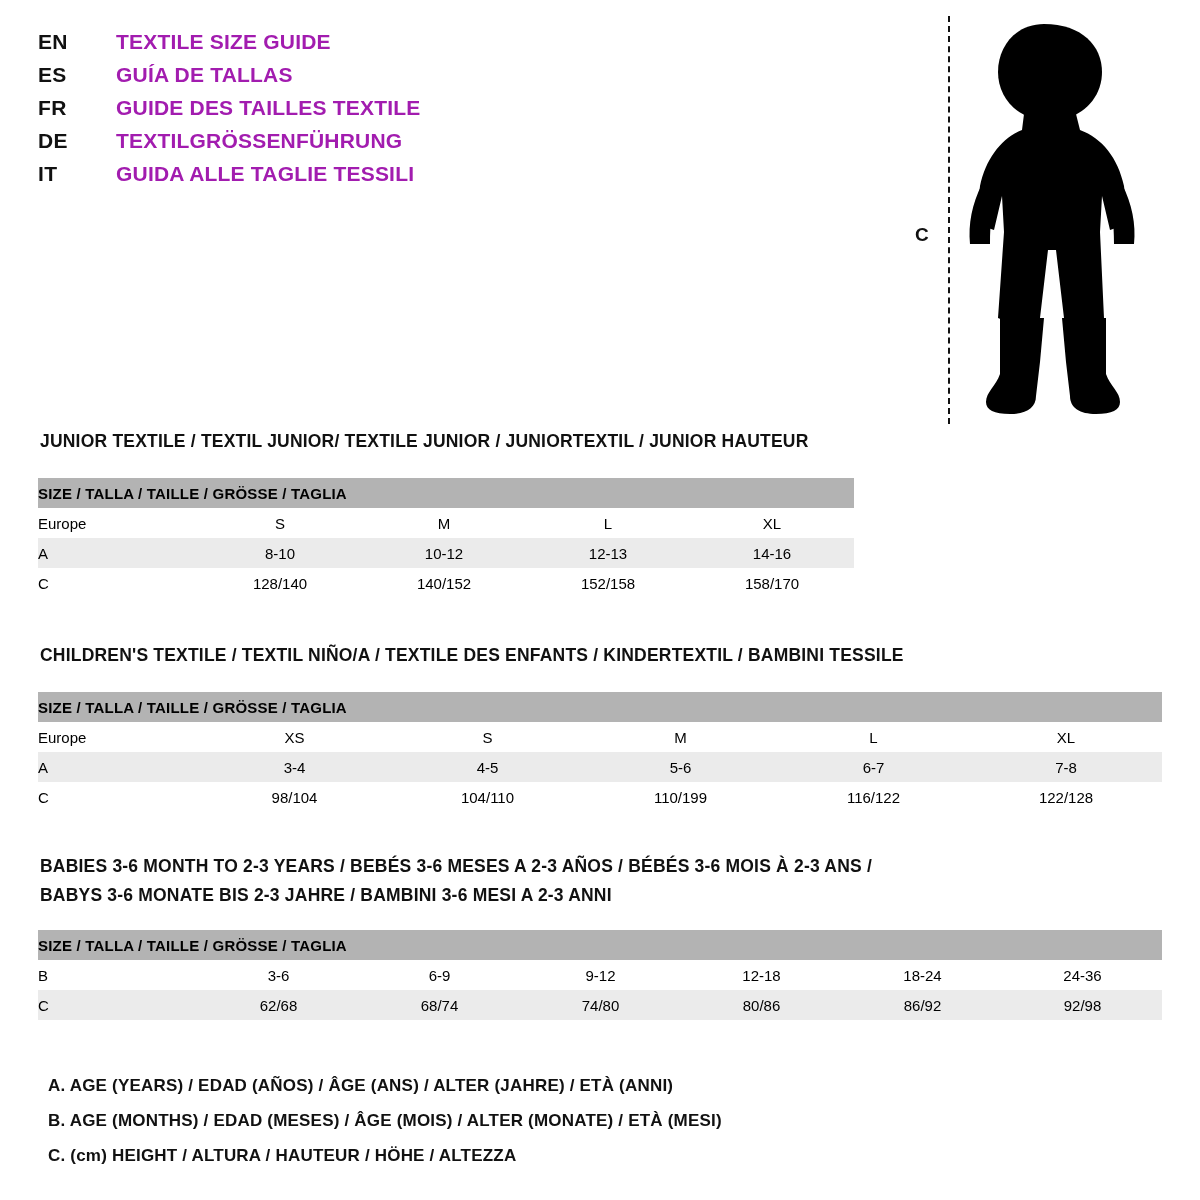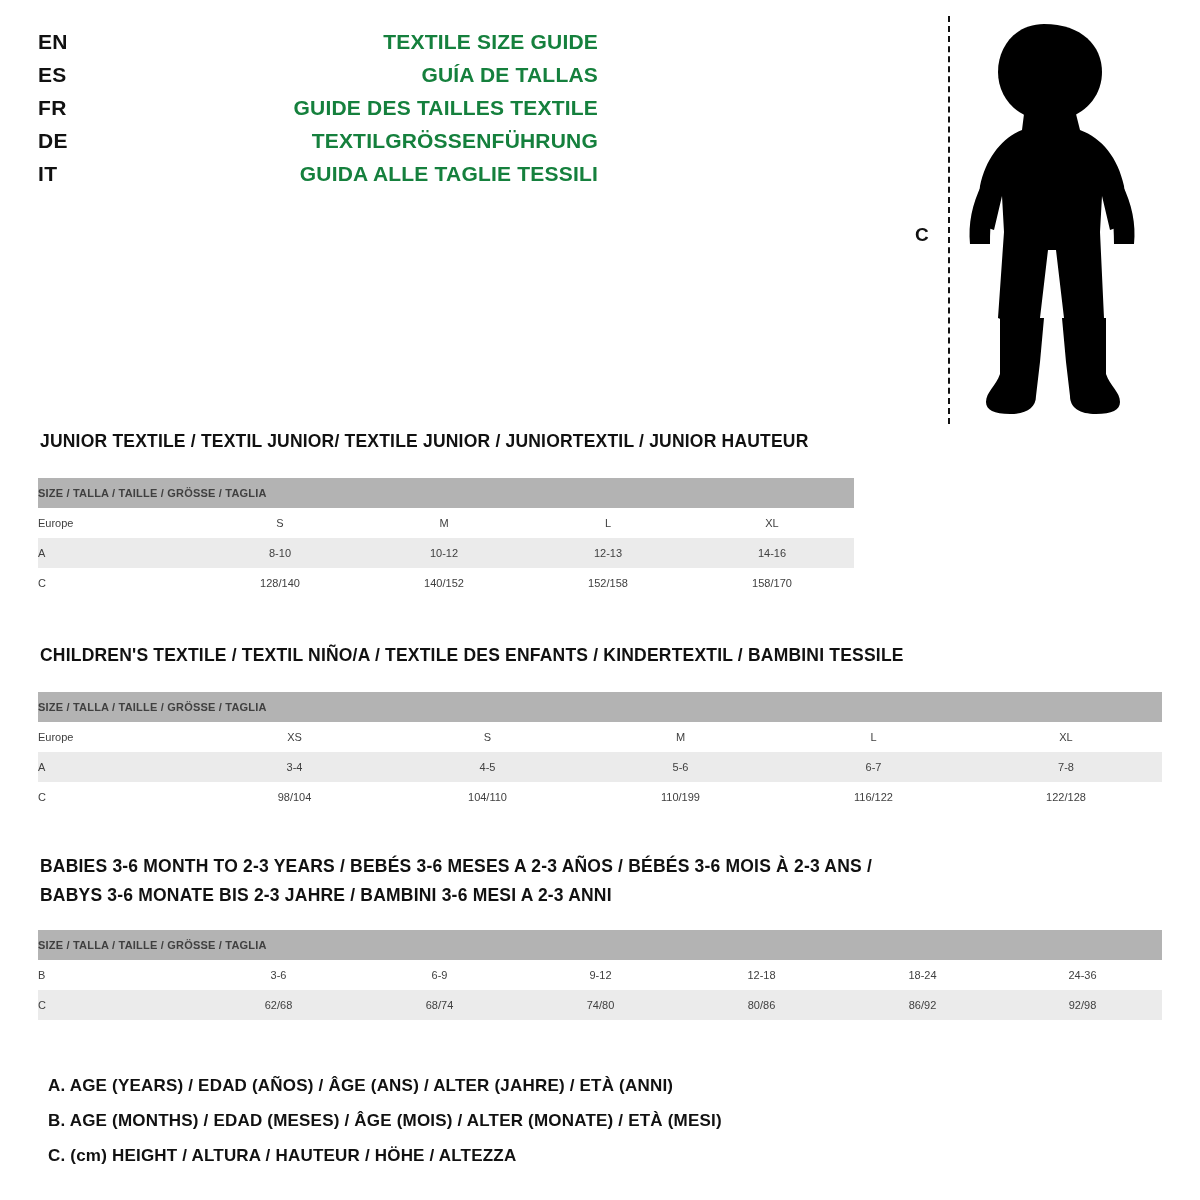--- a/index.html
+++ b/index.html
@@ -20,34 +20,33 @@
   .lang-block {
     position: absolute;
     left: 38px;
     top: 30px;
     width: 560px;
   }
   .lang-row {
     display: flex;
     align-items: baseline;
     height: 33px;
-    justify-content: space-between;
   }
   .lang-code {
     width: 78px;
     font-size: 21px;
     font-weight: 700;
     letter-spacing: 0.3px;
     color: #111;
   }
   .lang-title {
     font-size: 21px;
     font-weight: 700;
     letter-spacing: 0.2px;
-    color: #15803d;
+    color: #a21caf;
   }
 
   
   .figure-area {
     position: absolute;
     left: 900px;
     top: 10px;
     width: 270px;
     height: 420px;
   }
@@ -86,22 +85,22 @@
   .section-title.two-line {
     line-height: 29px;
     white-space: normal;
     width: 1050px;
   }
 
   
   table.size-table {
     position: absolute;
     border-collapse: collapse;
-    font-size: 11px;
-    color: #404040;
+    font-size: 15px;
+    color: #000000;
   }
   table.size-table td {
     padding: 0;
     height: 30px;
     vertical-align: middle;
   }
   .band-head td {
     background: #b3b3b3;
     font-weight: 700;
     padding-left: 8px;

